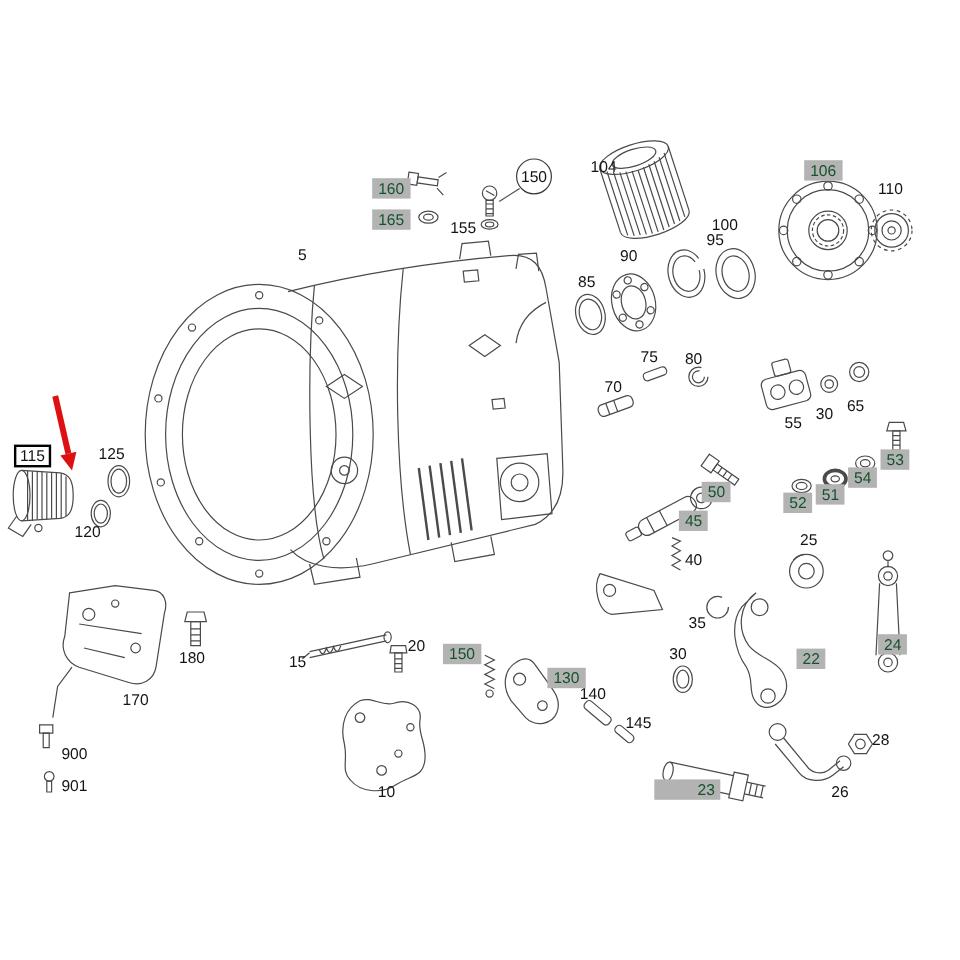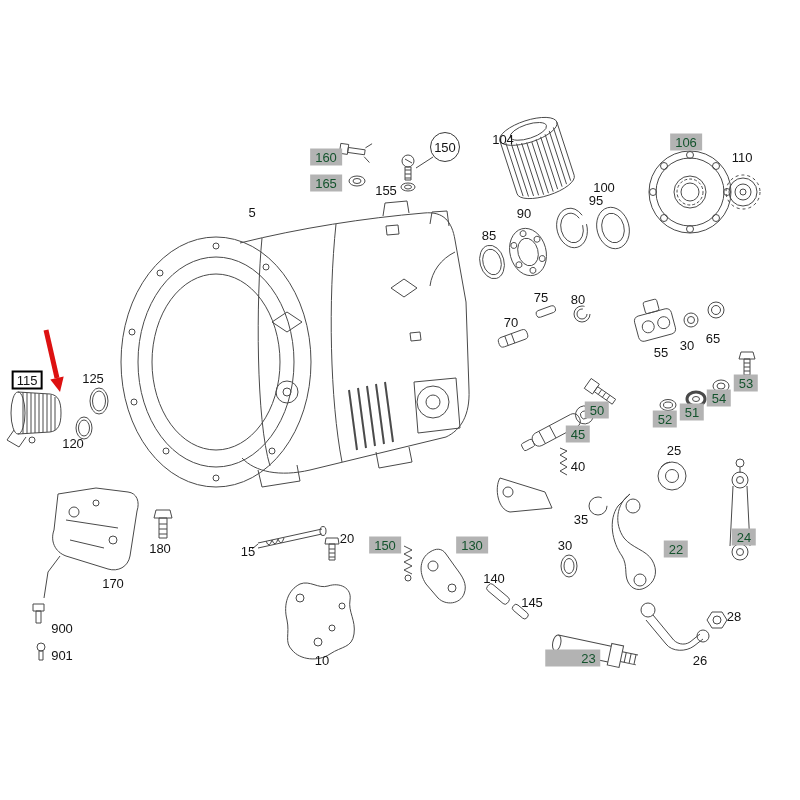--- a/index.html
+++ b/index.html
@@ -349,21 +349,21 @@
       <div class="lbl plain" style="left: 73px; top: 443px;">120</div>
       <div class="lbl plain" style="left: 578px; top: 466px;">40</div>
       <div class="lbl plain" style="left: 674px; top: 450px;">25</div>
       <div class="lbl plain" style="left: 581px; top: 519px;">35</div>
       <div class="lbl plain" style="left: 565px; top: 545px;">30</div>
       <div class="lbl chip" style="left: 676px; top: 549px;">22</div>
       <div class="lbl chip" style="left: 744px; top: 537px;">24</div>
       <div class="lbl plain" style="left: 248px; top: 551px;">15</div>
       <div class="lbl plain" style="left: 347px; top: 538px;">20</div>
       <div class="lbl chip" style="left: 385px; top: 545px;">150</div>
-      <div class="lbl chip" style="left: 472px; top: 545px;">130</div>
+      <div class="lbl chip" style="left: 472px; top: 565px;">130</div>
       <div class="lbl plain" style="left: 160px; top: 548px;">180</div>
       <div class="lbl plain" style="left: 113px; top: 583px;">170</div>
       <div class="lbl plain" style="left: 494px; top: 578px;">140</div>
       <div class="lbl plain" style="left: 532px; top: 602px;">145</div>
       <div class="lbl plain" style="left: 62px; top: 628px;">900</div>
       <div class="lbl plain" style="left: 62px; top: 655px;">901</div>
       <div class="lbl plain" style="left: 322px; top: 660px;">10</div>
       <div class="lbl chip" style="left: 573px; top: 658px; padding-left: 36px;">23</div>
       <div class="lbl plain" style="left: 700px; top: 660px;">26</div>
       <div class="lbl plain" style="left: 734px; top: 616px;">28</div>

